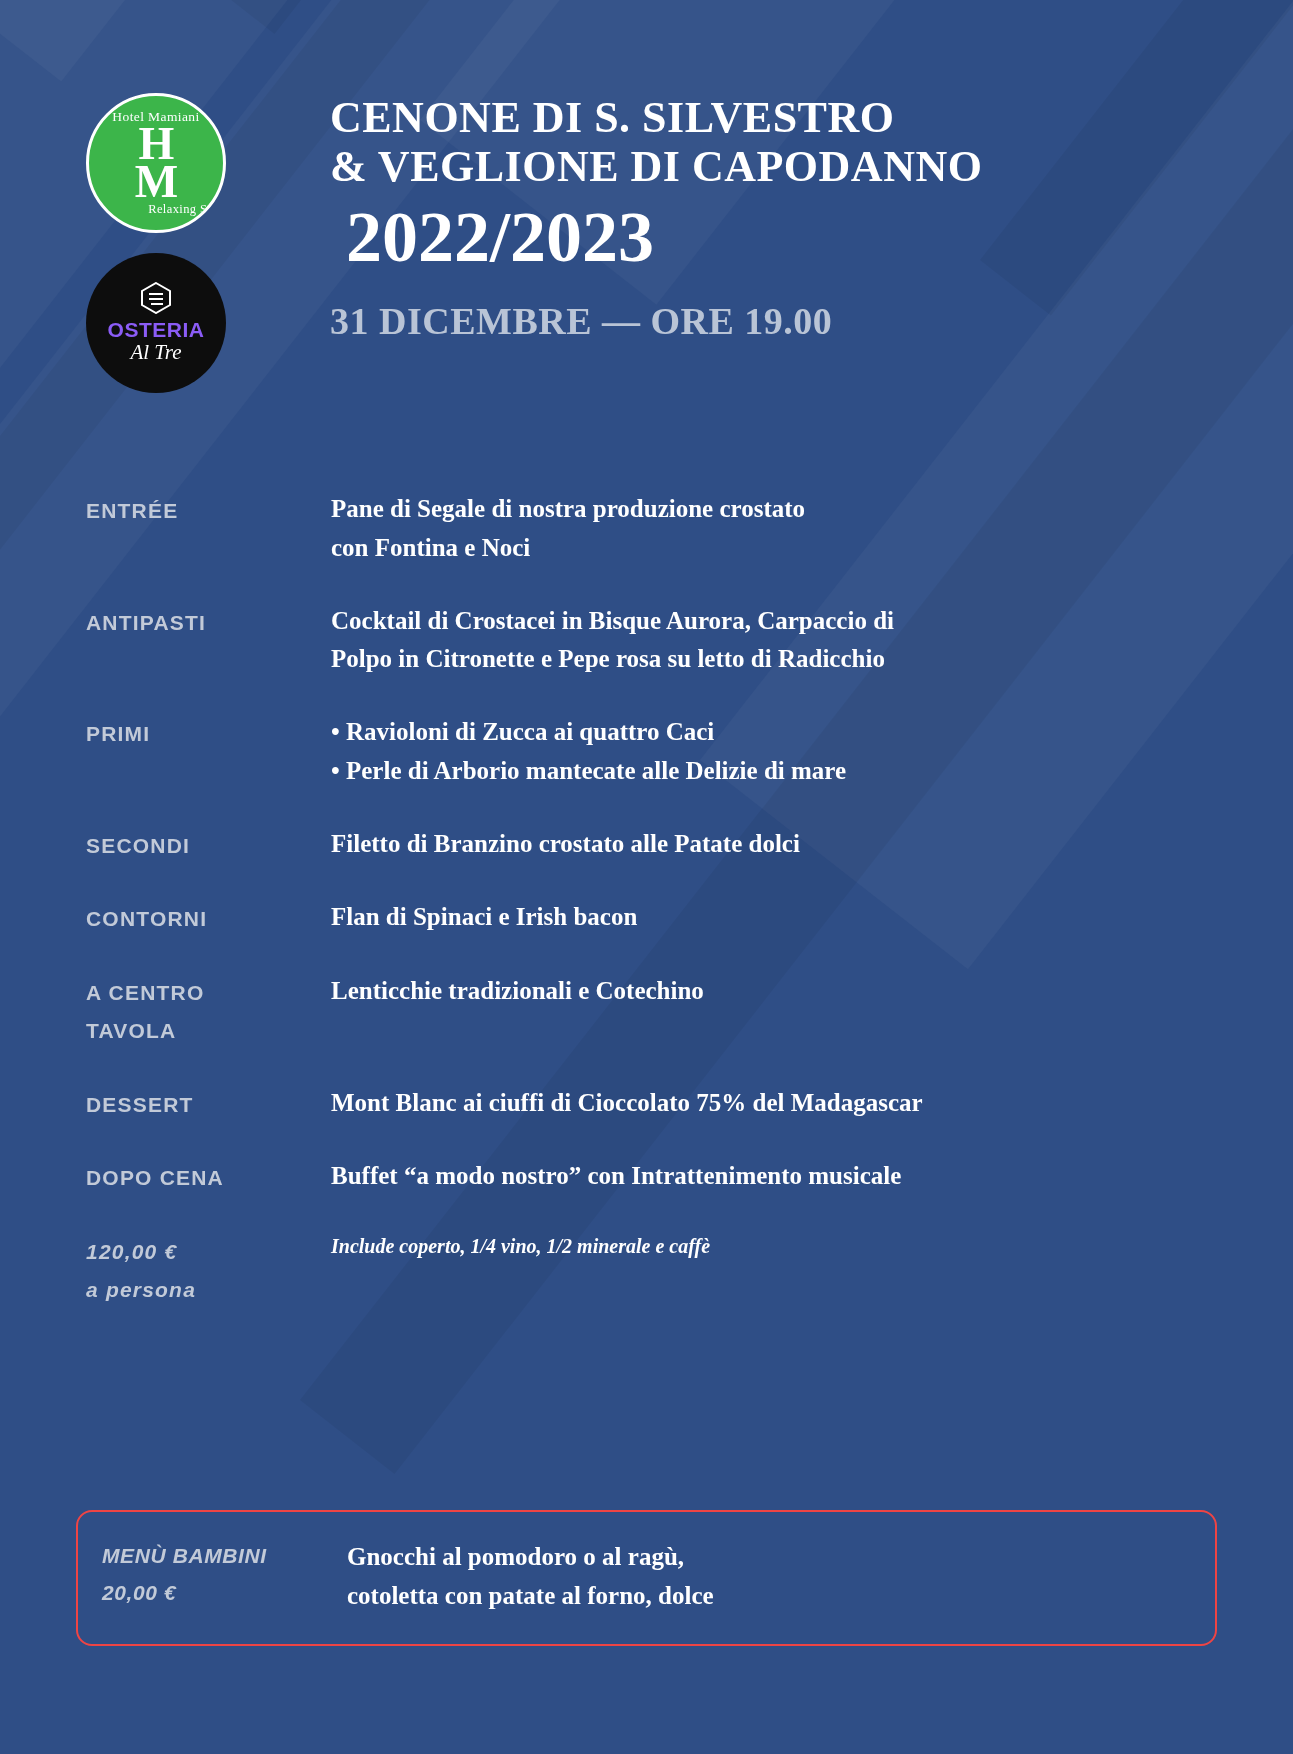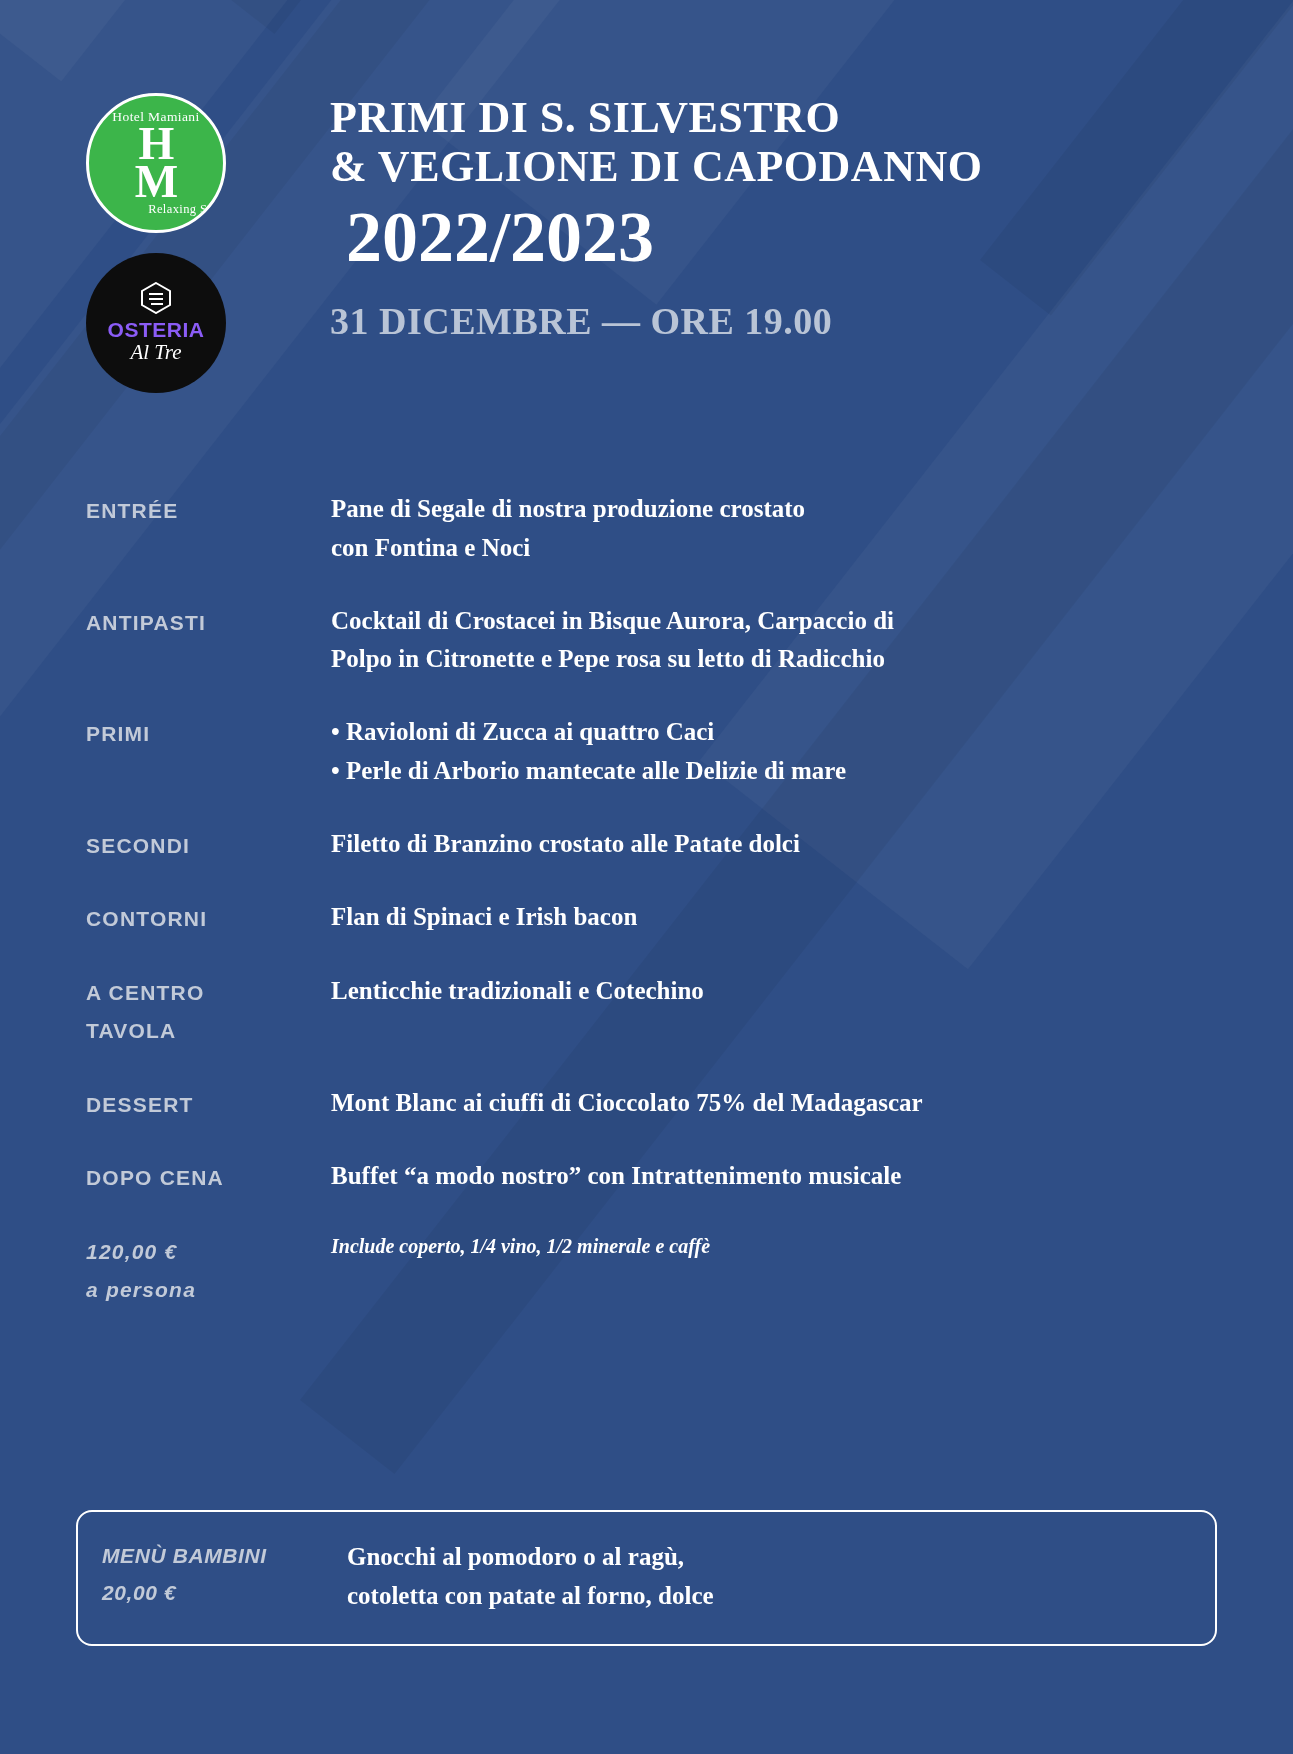--- a/index.html
+++ b/index.html
@@ -193,21 +193,21 @@
     font-size: 20px;
   }
   .row-body div { white-space: nowrap; }
 
   
   .kids-box {
     position: absolute;
     left: 76px;
     right: 76px;
     top: 1510px;
-    border: 2px solid #ffffff;
+    border: 2px solid #ef4444;
     border-radius: 16px;
     padding: 26px 14px 28px 24px;
     display: flex;
     align-items: flex-start;
   }
   .kids-label {
     width: 245px;
     flex: 0 0 245px;
     font-family: "Liberation Sans", sans-serif;
     font-style: italic;
@@ -260,21 +260,21 @@
             <path d="M8 12 h14 M8 17 h14 M10 22 h12" stroke="#ffffff" stroke-width="2" fill="none"></path>
           </svg>
         </span>
         <div class="l1">OSTERIA</div>
         <div class="l2">Al Tre</div>
       </div>
 
     </div>
 
     <div class="title-block">
-      <div class="title-1">PRIMI DI S. SILVESTRO</div>
+      <div class="title-1">CENONE DI S. SILVESTRO</div>
       <div class="title-2">&amp; VEGLIONE DI CAPODANNO</div>
       <div class="title-year">2022/2023</div>
       <div class="subtitle">31 DICEMBRE — ORE 19.00</div>
     </div>
 
   </div>
 
   <div class="menu">
 
     <div class="row">

